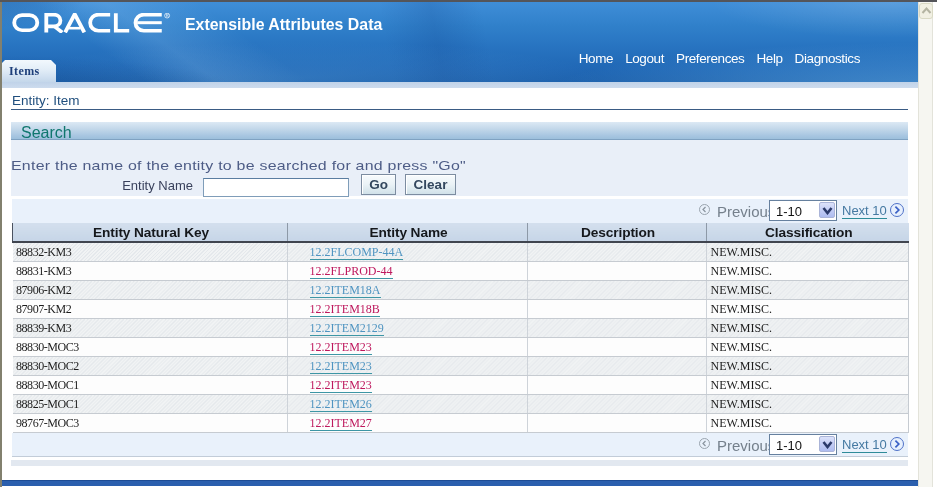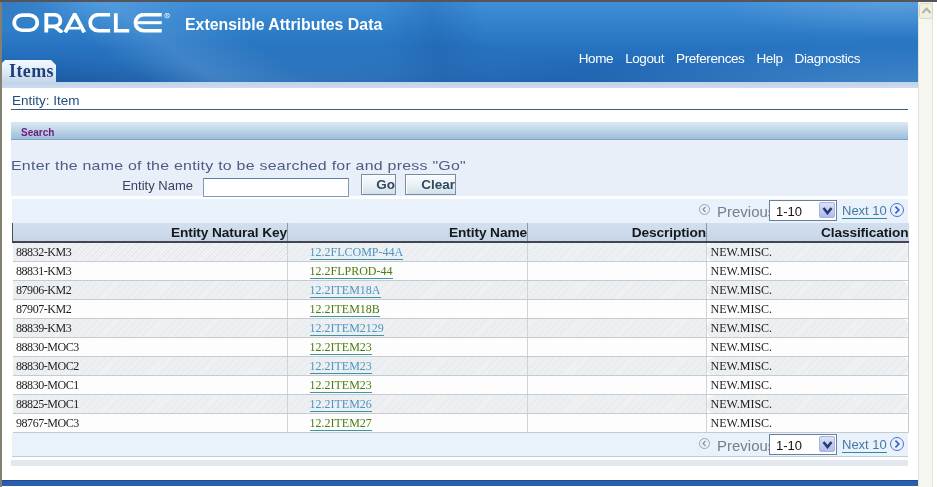--- a/index.html
+++ b/index.html
@@ -19,37 +19,37 @@
   linear-gradient(180deg, #3f8ed8 0%, #3080ca 30%, #2874c1 55%, #2169b7 80%, #1d61ac 100%);}
 #logo{left:12px;top:13px;}
 #apptitle{left:185px;top:15px;color:#fff;font-weight:bold;font-size:17px;
   transform:scaleX(0.935);transform-origin:0 0;white-space:nowrap;}
 #navlinks{top:37px;right:77px;color:#fff;font-size:13.5px;letter-spacing:-0.4px;white-space:nowrap;margin-top:14px;}
 #navlinks span{margin-left:12px;}
 #navlinks span:first-child{margin-left:0;}
 #tab{left:2px;top:60px;width:54px;height:22px;
   background:linear-gradient(180deg,#f2f8fd 0%,#e2edf7 45%,#d2e1f1 75%,#c4d7ea 100%);
   clip-path:polygon(0 3px,3px 0,49px 0,100% 5px,100% 100%,0 100%);
-  font-family:"Liberation Serif",serif;font-weight:bold;font-size:18px;color:#1e3f7a;
+  font-family:"Liberation Serif",serif;font-weight:bold;font-size:12px;color:#1e3f7a;
   letter-spacing:0.4px;line-height:23px;padding-left:7px;box-sizing:border-box;}
 #tabstrip{left:2px;top:82px;width:916px;height:6px;background:linear-gradient(180deg,#c0d3e9,#cddcee);}
 #entity{left:12px;top:93px;font-size:13.5px;font-weight:normal;color:#1f4e7d;line-height:15px;}
 #entityrule{left:11px;top:109px;width:897px;height:1px;background:#3a5b84;}
 #searchbar{left:11px;top:122px;width:897px;height:17px;
   background:linear-gradient(180deg,#dce9f4 0%,#c3d8ea 40%,#a8c6e1 80%,#9cbfdc 100%);
   border-bottom:1px solid #7fa2c2;}
-#searchtitle{left:21px;top:125px;font-weight:bold;font-size:10px;color:#701a75;line-height:15px;}
+#searchtitle{left:21px;top:125px;font-weight:normal;font-size:16px;color:#0f766e;line-height:15px;}
 #searchpanel{left:11px;top:140px;width:897px;height:56px;background:#e9eff8;}
 #instr{left:11px;top:158px;font-size:13px;color:#4d5c86;letter-spacing:0.2px;transform:scaleX(1.225);transform-origin:0 0;white-space:nowrap;}
 #lbl{left:0px;top:178px;width:193px;text-align:right;font-size:13px;color:#39415c;}
 #inp{left:203px;top:178px;width:144px;height:17px;background:#fff;
   border:1px solid #7f9db9;border-top-color:#5a7da0;}
 .btn{height:19px;border:1px solid #7c8ca0;
   background:linear-gradient(180deg,#f8fbfd 0%,#eaf2f6 50%,#d0e1e9 100%);
-  font-weight:bold;font-size:13.5px;color:#33475e;text-align:right;line-height:19px;
+  font-weight:bold;font-size:13.5px;color:#33475e;text-align:center;line-height:19px;
   box-shadow:inset 1px 1px 0 #fff;}
 #btngo{left:361px;top:174px;width:33px;}
 #btnclear{left:405px;top:174px;width:49px;}
 .pagebar{left:12px;width:896px;height:24px;background:#e9f1fb;}
 #pagetop{top:199px;}
 #pagebottom{top:433px;border-bottom:1px solid #c2ccd8;box-sizing:border-box;}
 .prevcircle{position:absolute;left:687px;top:5px;width:9px;height:9px;border:1px solid #9aa4ae;border-radius:50%;}
 .prevcircle svg{position:absolute;left:1px;top:1px;}
 .prevtxt{position:absolute;left:705px;top:4px;font-size:15px;color:#75808c;}
 .sel{position:absolute;left:757px;top:1px;width:66px;height:19px;background:#fff;border:1px solid #66809e;
@@ -58,34 +58,34 @@
 .selbtn{position:absolute;right:1px;top:1px;width:16px;height:16px;border:1px solid #aab4d8;
   border-radius:2px;background:linear-gradient(180deg,#dce2fa 0%,#c3cdf5 50%,#aebcf0 100%);box-sizing:border-box;}
 .selbtn svg{position:absolute;left:2px;top:4px;}
 .nextlink{position:absolute;left:830px;top:4px;font-size:13px;color:#4579a2;
   border-bottom:1px solid #2e8b99;text-decoration:none;}
 .nextcircle{position:absolute;left:878px;top:4px;width:12px;height:12px;border:1.5px solid #4f71c8;border-radius:50%;
   background:#e7f0fd;}
 .nextcircle svg{position:absolute;left:1.2px;top:1px;}
 #tbl{left:12px;top:223px;width:896px;border-collapse:collapse;table-layout:fixed;}
 #tbl th{height:18px;background:linear-gradient(180deg,#d3dfed,#c6d5e7);border-bottom:2px solid #40454f;
-  font-size:13.7px;letter-spacing:-0.1px;font-weight:bold;color:#15181c;text-align:right;padding:0 0 0 2px;
+  font-size:13.7px;letter-spacing:-0.1px;font-weight:bold;color:#15181c;text-align:center;padding:0 0 0 2px;
   border-right:1px solid #8d99a7;}
 #tbl th:last-child{border-right:none;}
 #tbl th:first-child{border-left:1px solid #4a5260;}
 #tbl td{height:18px;border-bottom:1px solid #c6cbd1;border-right:1px solid #ced3d9;
   padding:0 0 0 3.5px;color:#1c1c1c;overflow:hidden;white-space:nowrap;font-size:12px;font-family:Liberation Serif, serif;}
-#tbl td:last-child{border-right:1px solid #c6cbd1;border-radius:8px;}
+#tbl td:last-child{border-right:1px solid #c6cbd1;}
 #tbl td:first-child{letter-spacing:-0.45px;}
 #tbl tr.tex td{background-color:#f1f3f4;
   background-image:repeating-linear-gradient(135deg, rgba(100,120,150,0.085) 0 1px, rgba(255,255,255,0) 1px 2.5px);}
 #tbl tr.pla td{background:#fdfdfd;}
 #tbl a{text-decoration:none;border-bottom:1px solid #3d96a5;margin-left:18px;}
 #tbl tr.tex a{color:#4f94c1;}
-#tbl tr.pla a{color:#4d7c0f;}
+#tbl tr.pla a{color:#be185d;}
 #footstrip{left:11px;top:460px;width:897px;height:6px;background:#e2e8f0;}
 #bottomline{left:2px;top:480px;width:916px;height:6px;background:#2b5fae;border-top:1px solid #1d4c95;box-sizing:border-box;}
 #sbtrack{left:918px;top:2px;width:15px;height:485px;background:#f6f6f1;border-left:1px solid #e3e3da;border-right:1px solid #e3e3da;box-sizing:border-box;}
 #sbbtn{left:919px;top:3px;width:14px;height:16px;background:#f1f0e3;border:1px solid #d9d9c4;
   border-radius:3px;box-sizing:border-box;}
 #sbbtn svg{position:absolute;left:1px;top:3px;}
 </style>
 </head>
 <body>
 <div class="abs" id="header"></div>

